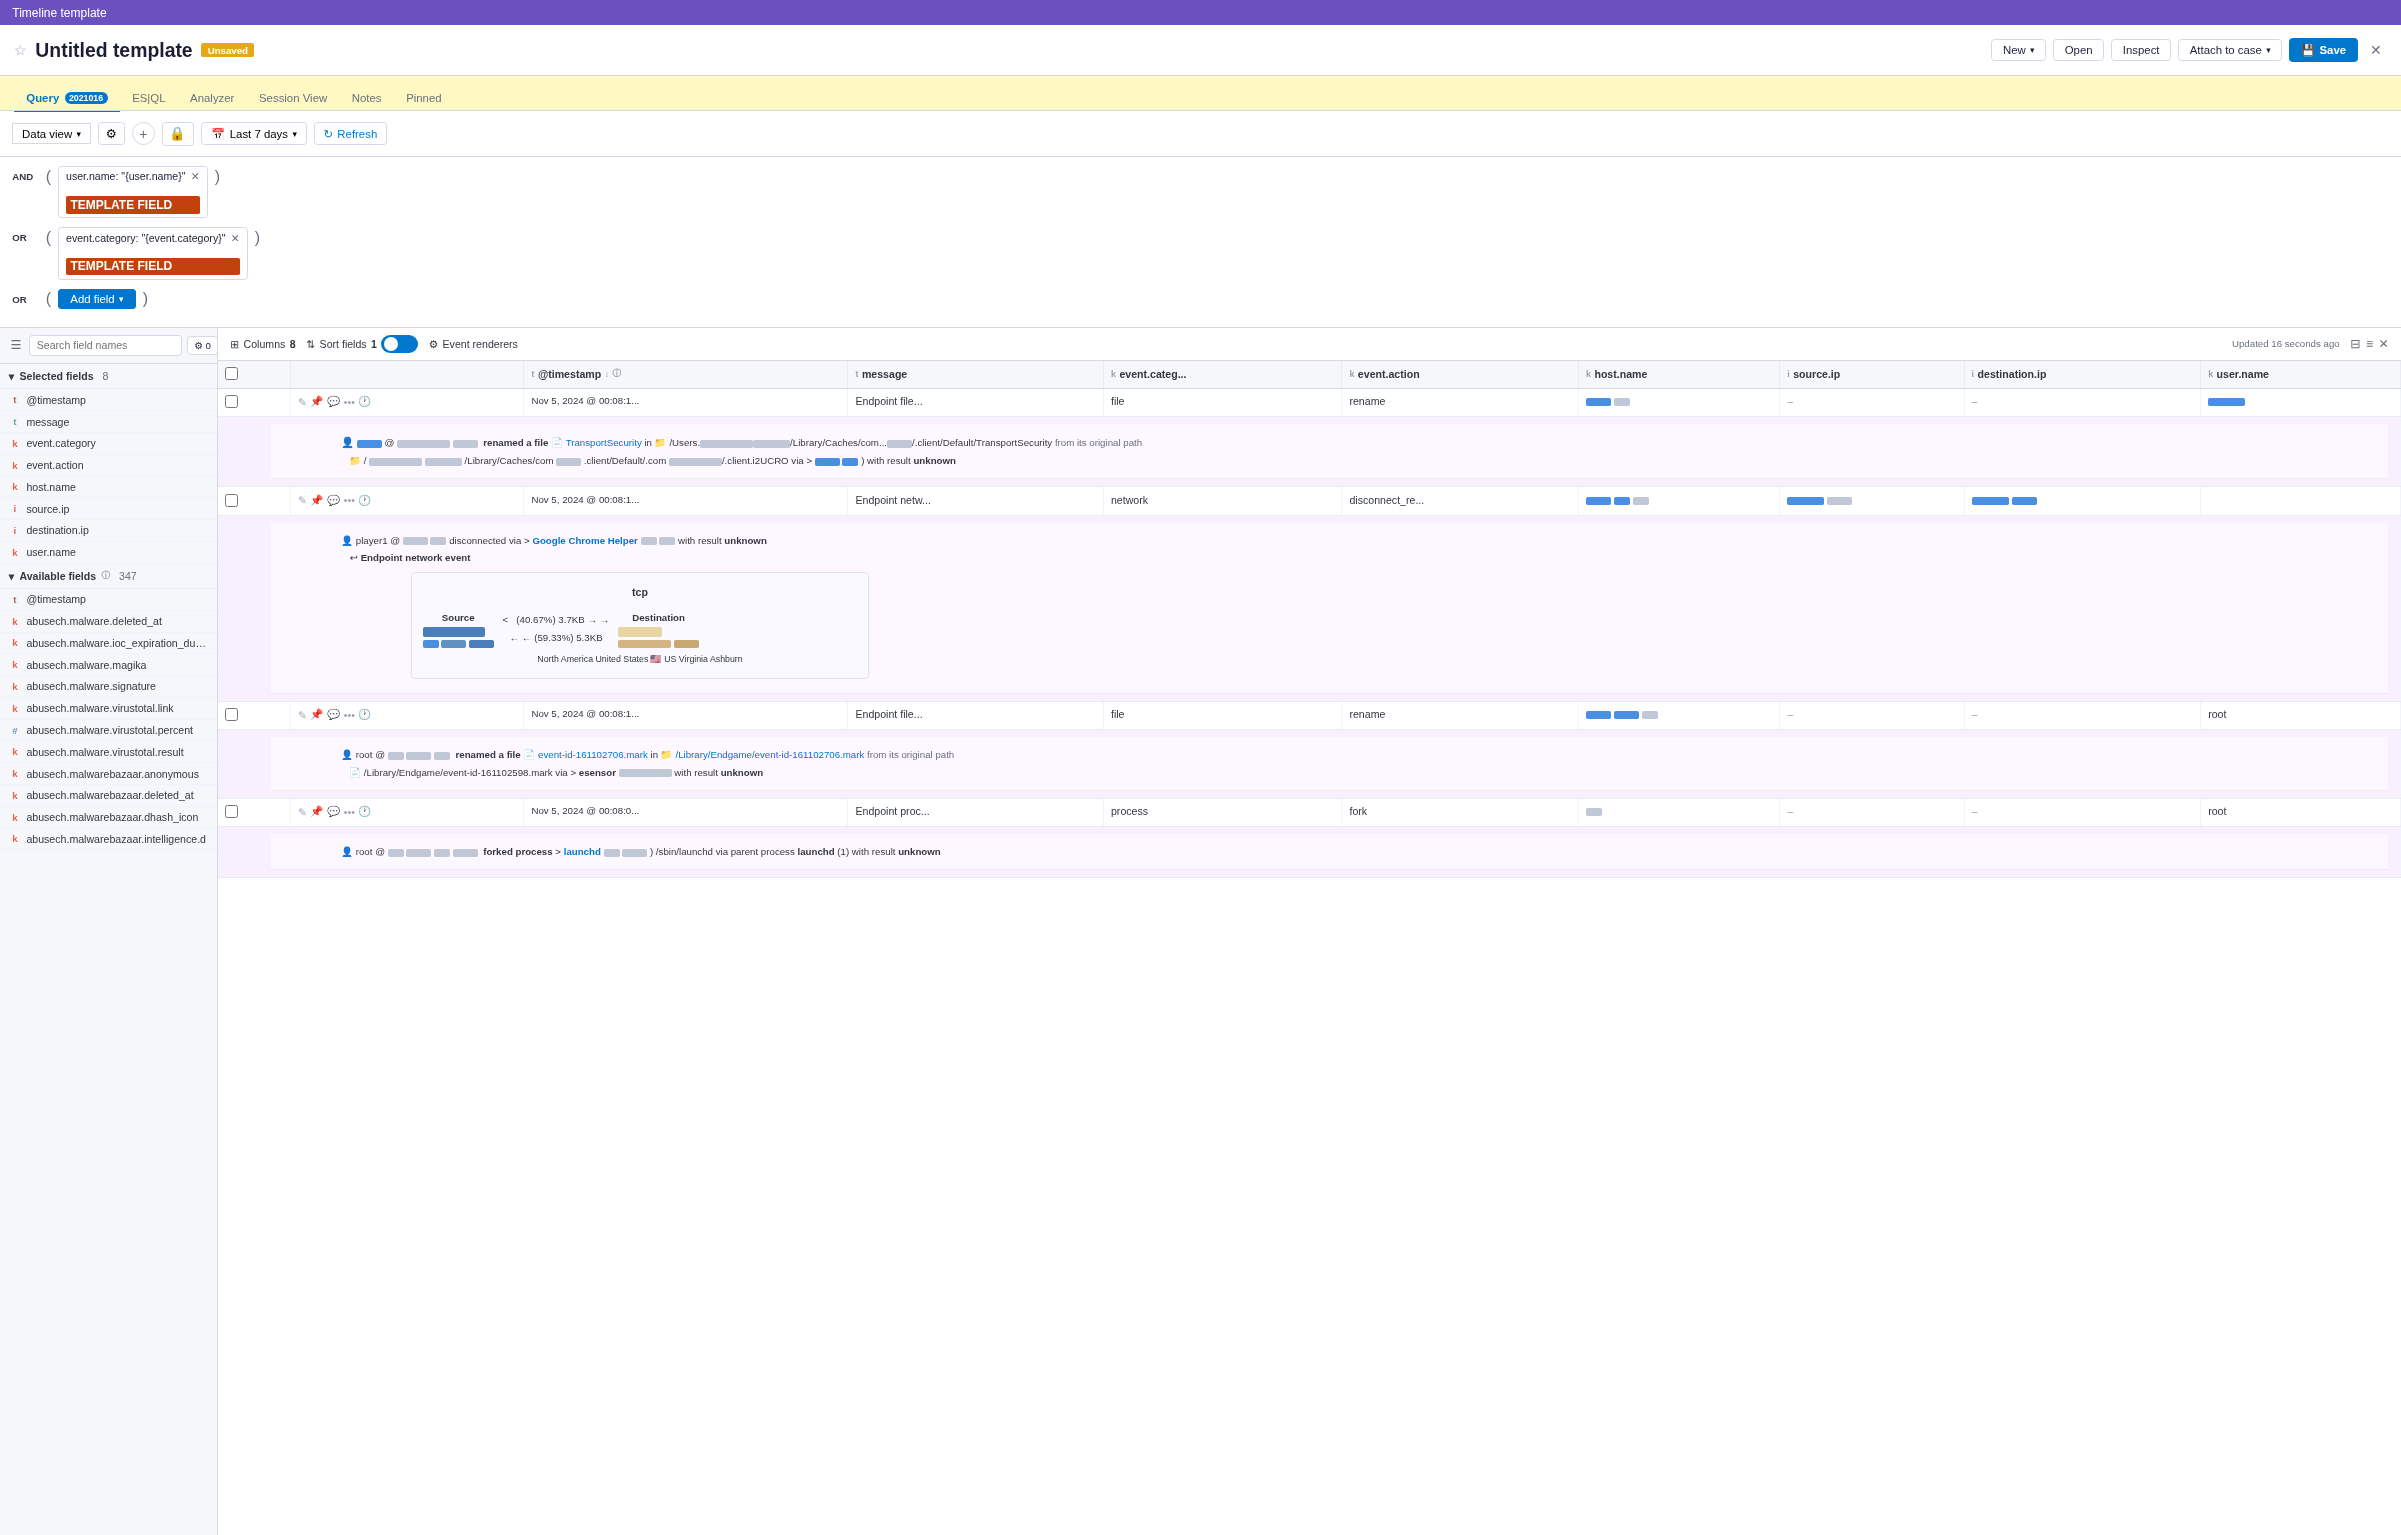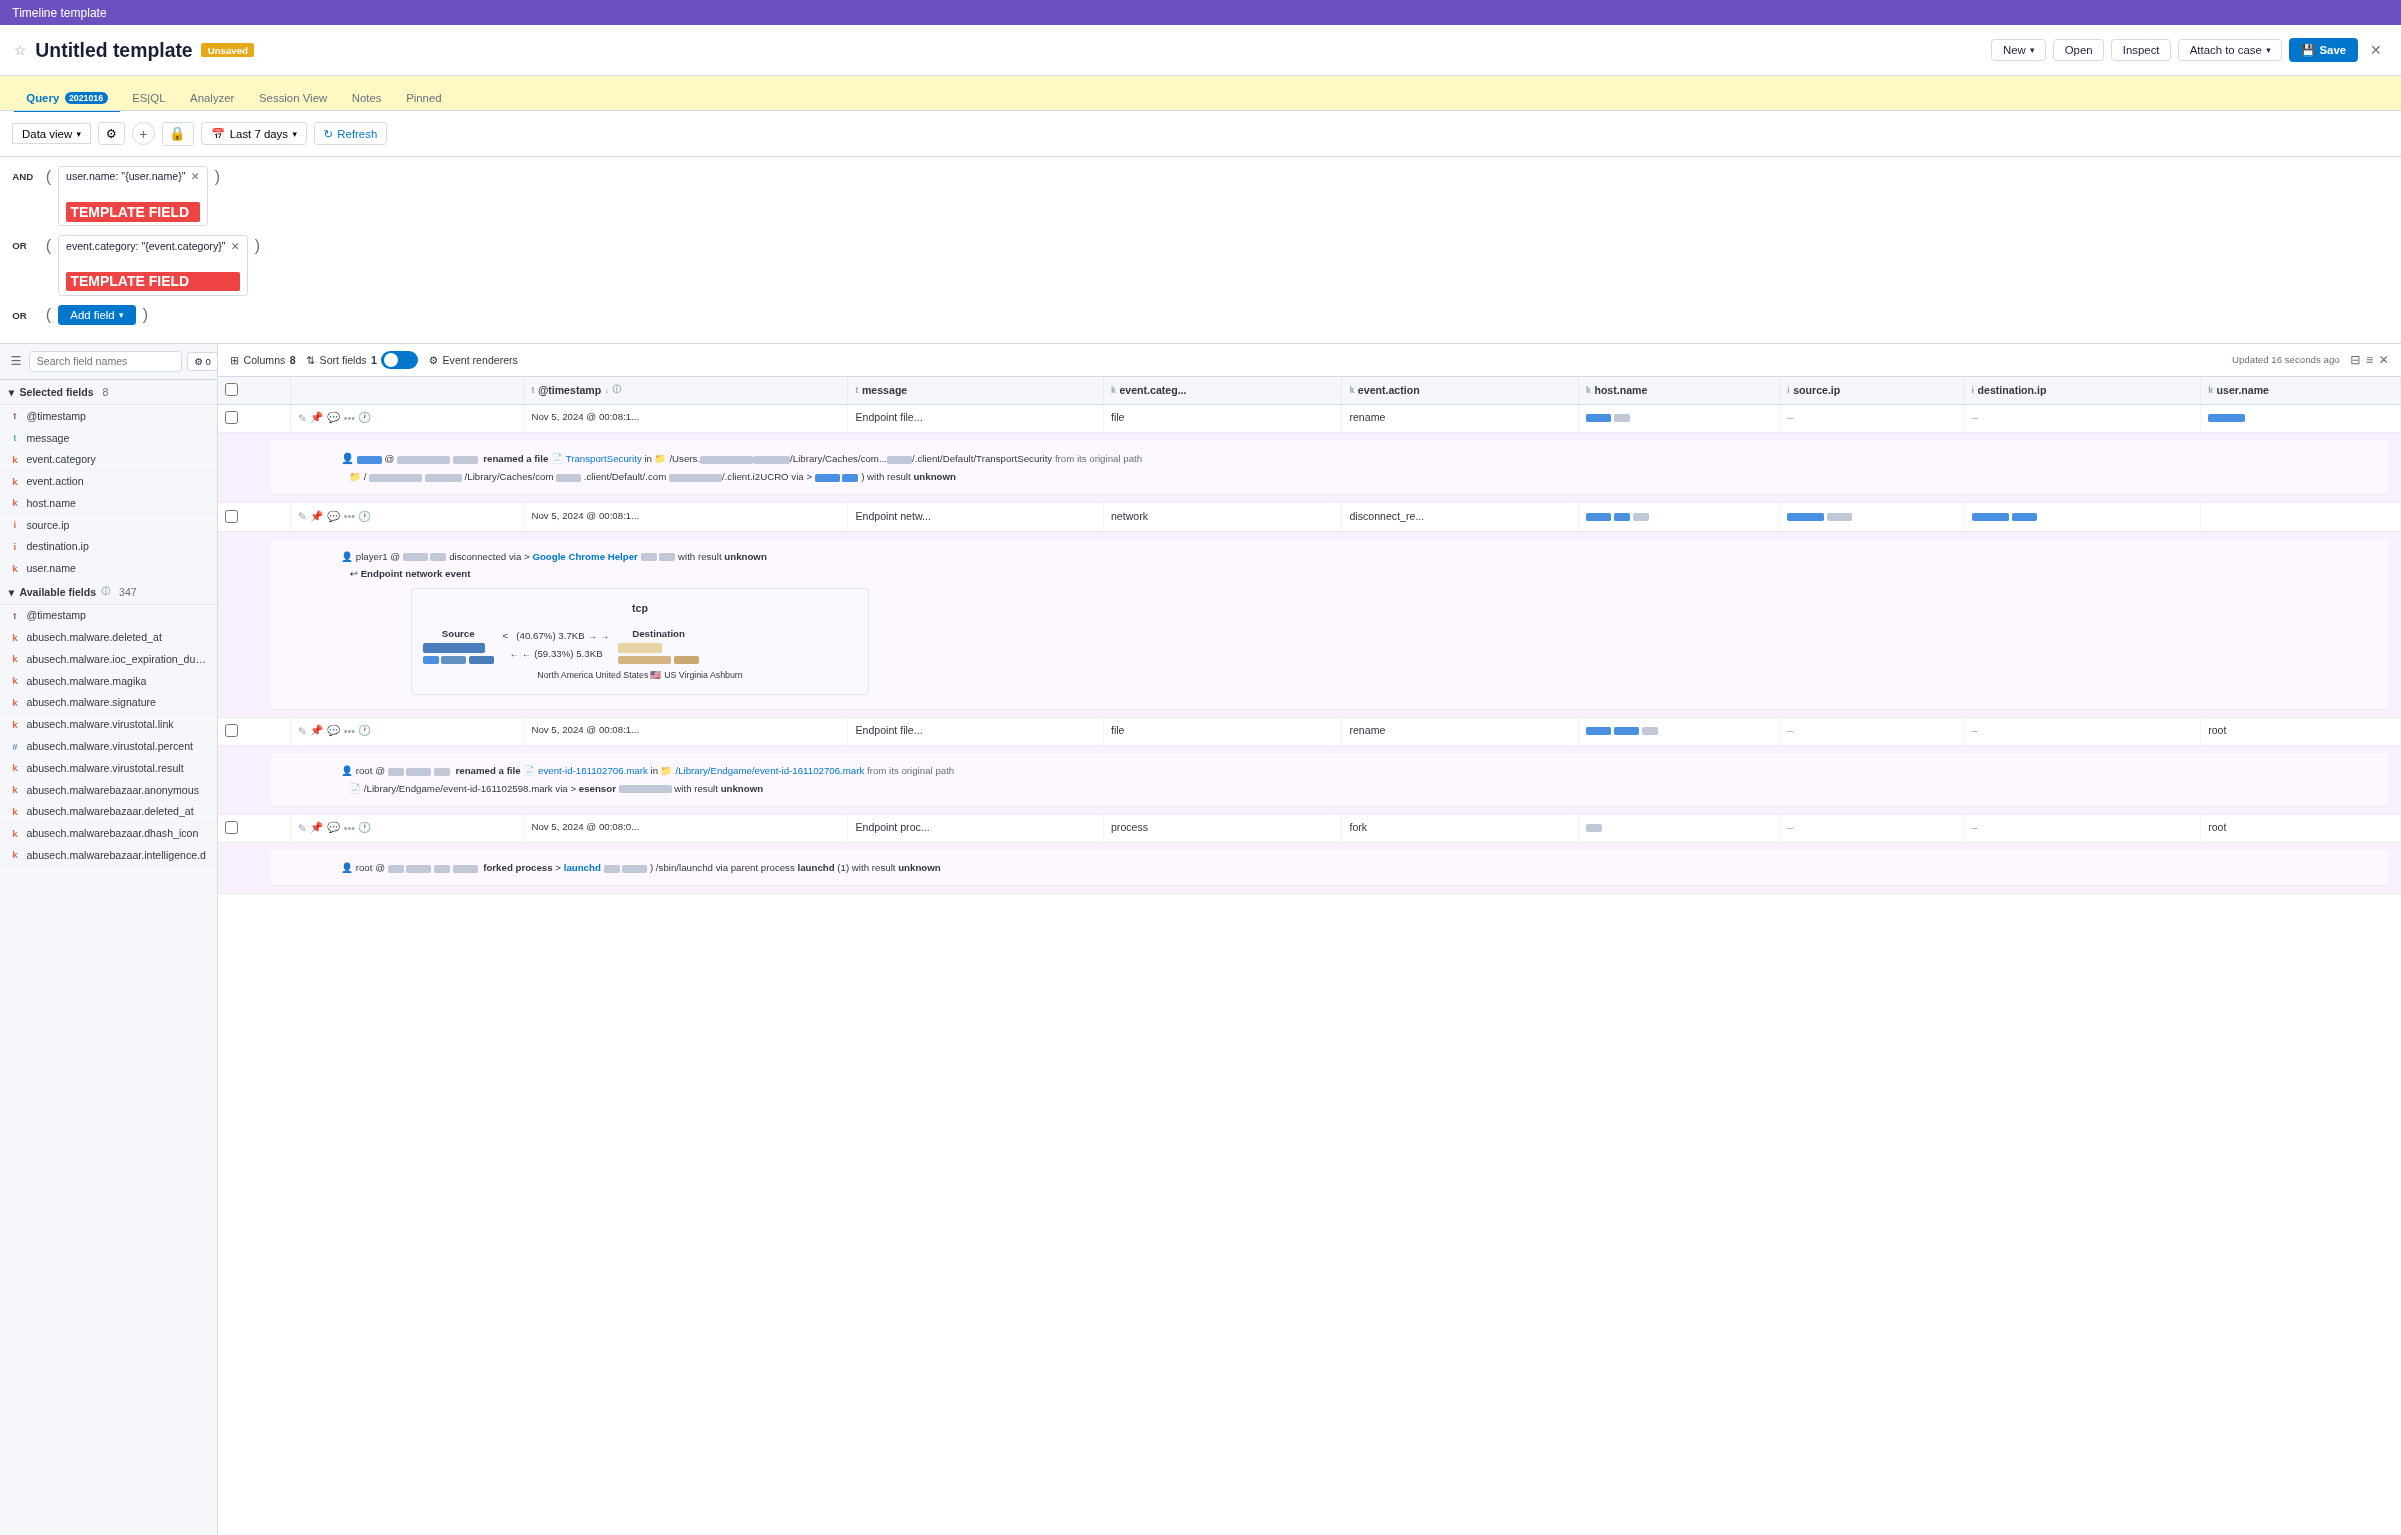--- a/index.html
+++ b/index.html
@@ -223,28 +223,28 @@
       background: white;
       font-size: 10.6px;
       position: relative;
     }
     .filter-chip-inner {
       display: flex;
       align-items: center;
       gap: 5.3px;
     }
     .template-badge {
-      background: #ef4444;
+      background: #c2410c;
       color: white;
-      font-size: 14px;
+      font-size: 12px;
       font-weight: 700;
       padding: 1.8px 4.4px;
       border-radius: 1.8px;
       display: block;
-      margin-top: 20px;
+      margin-top: 14px;
     }
     .chip-close {
       cursor: pointer;
       color: #69707d;
       font-size: 10.6px;
     }
     .add-field-btn {
       background: #0077cc;
       color: white;
       border: none;

